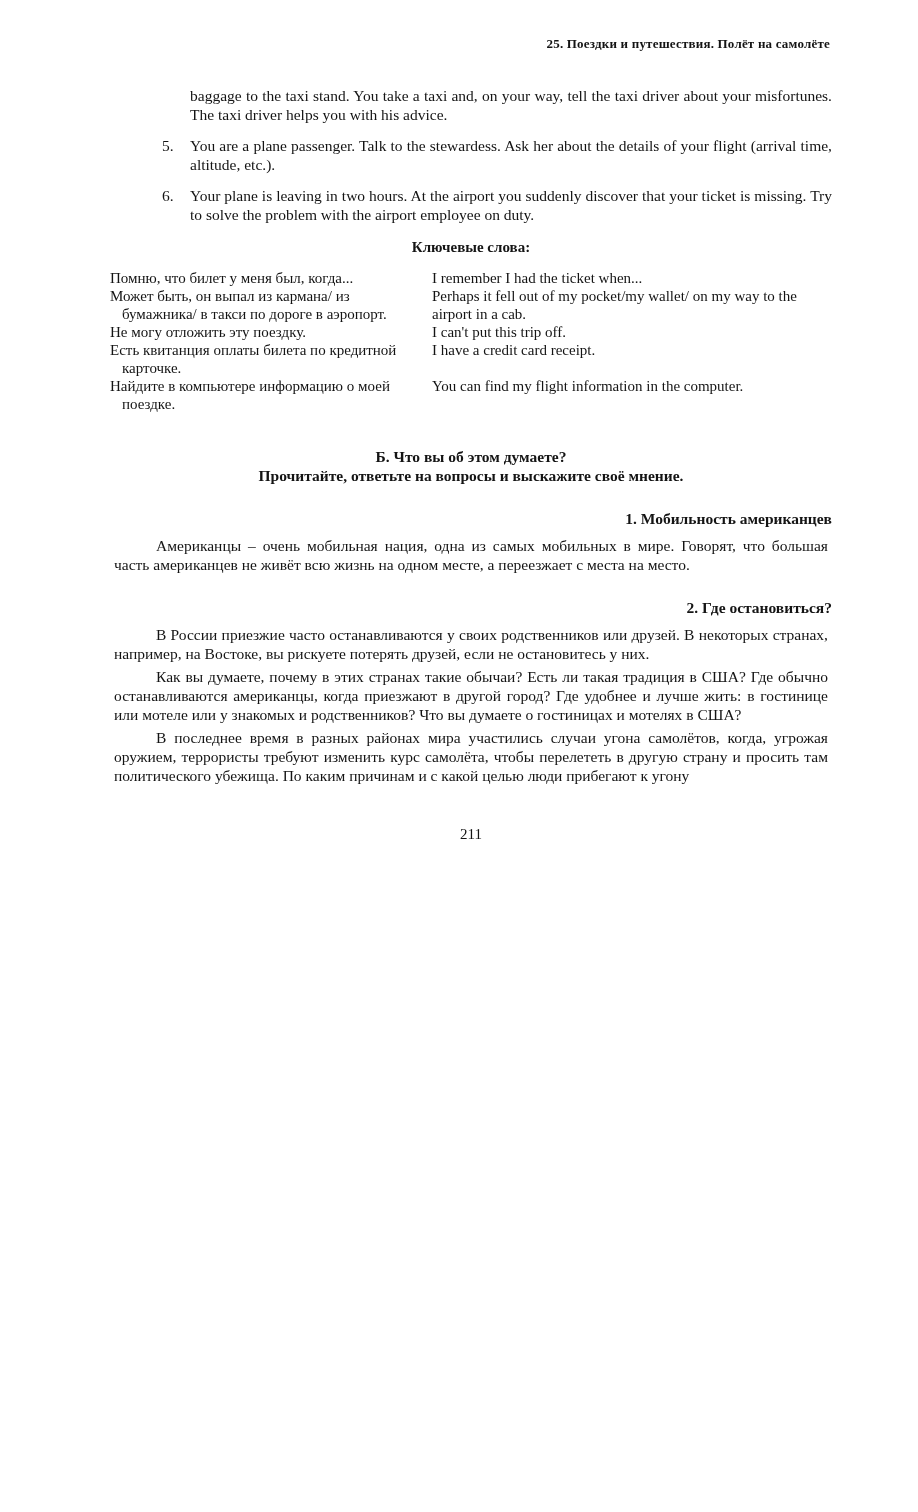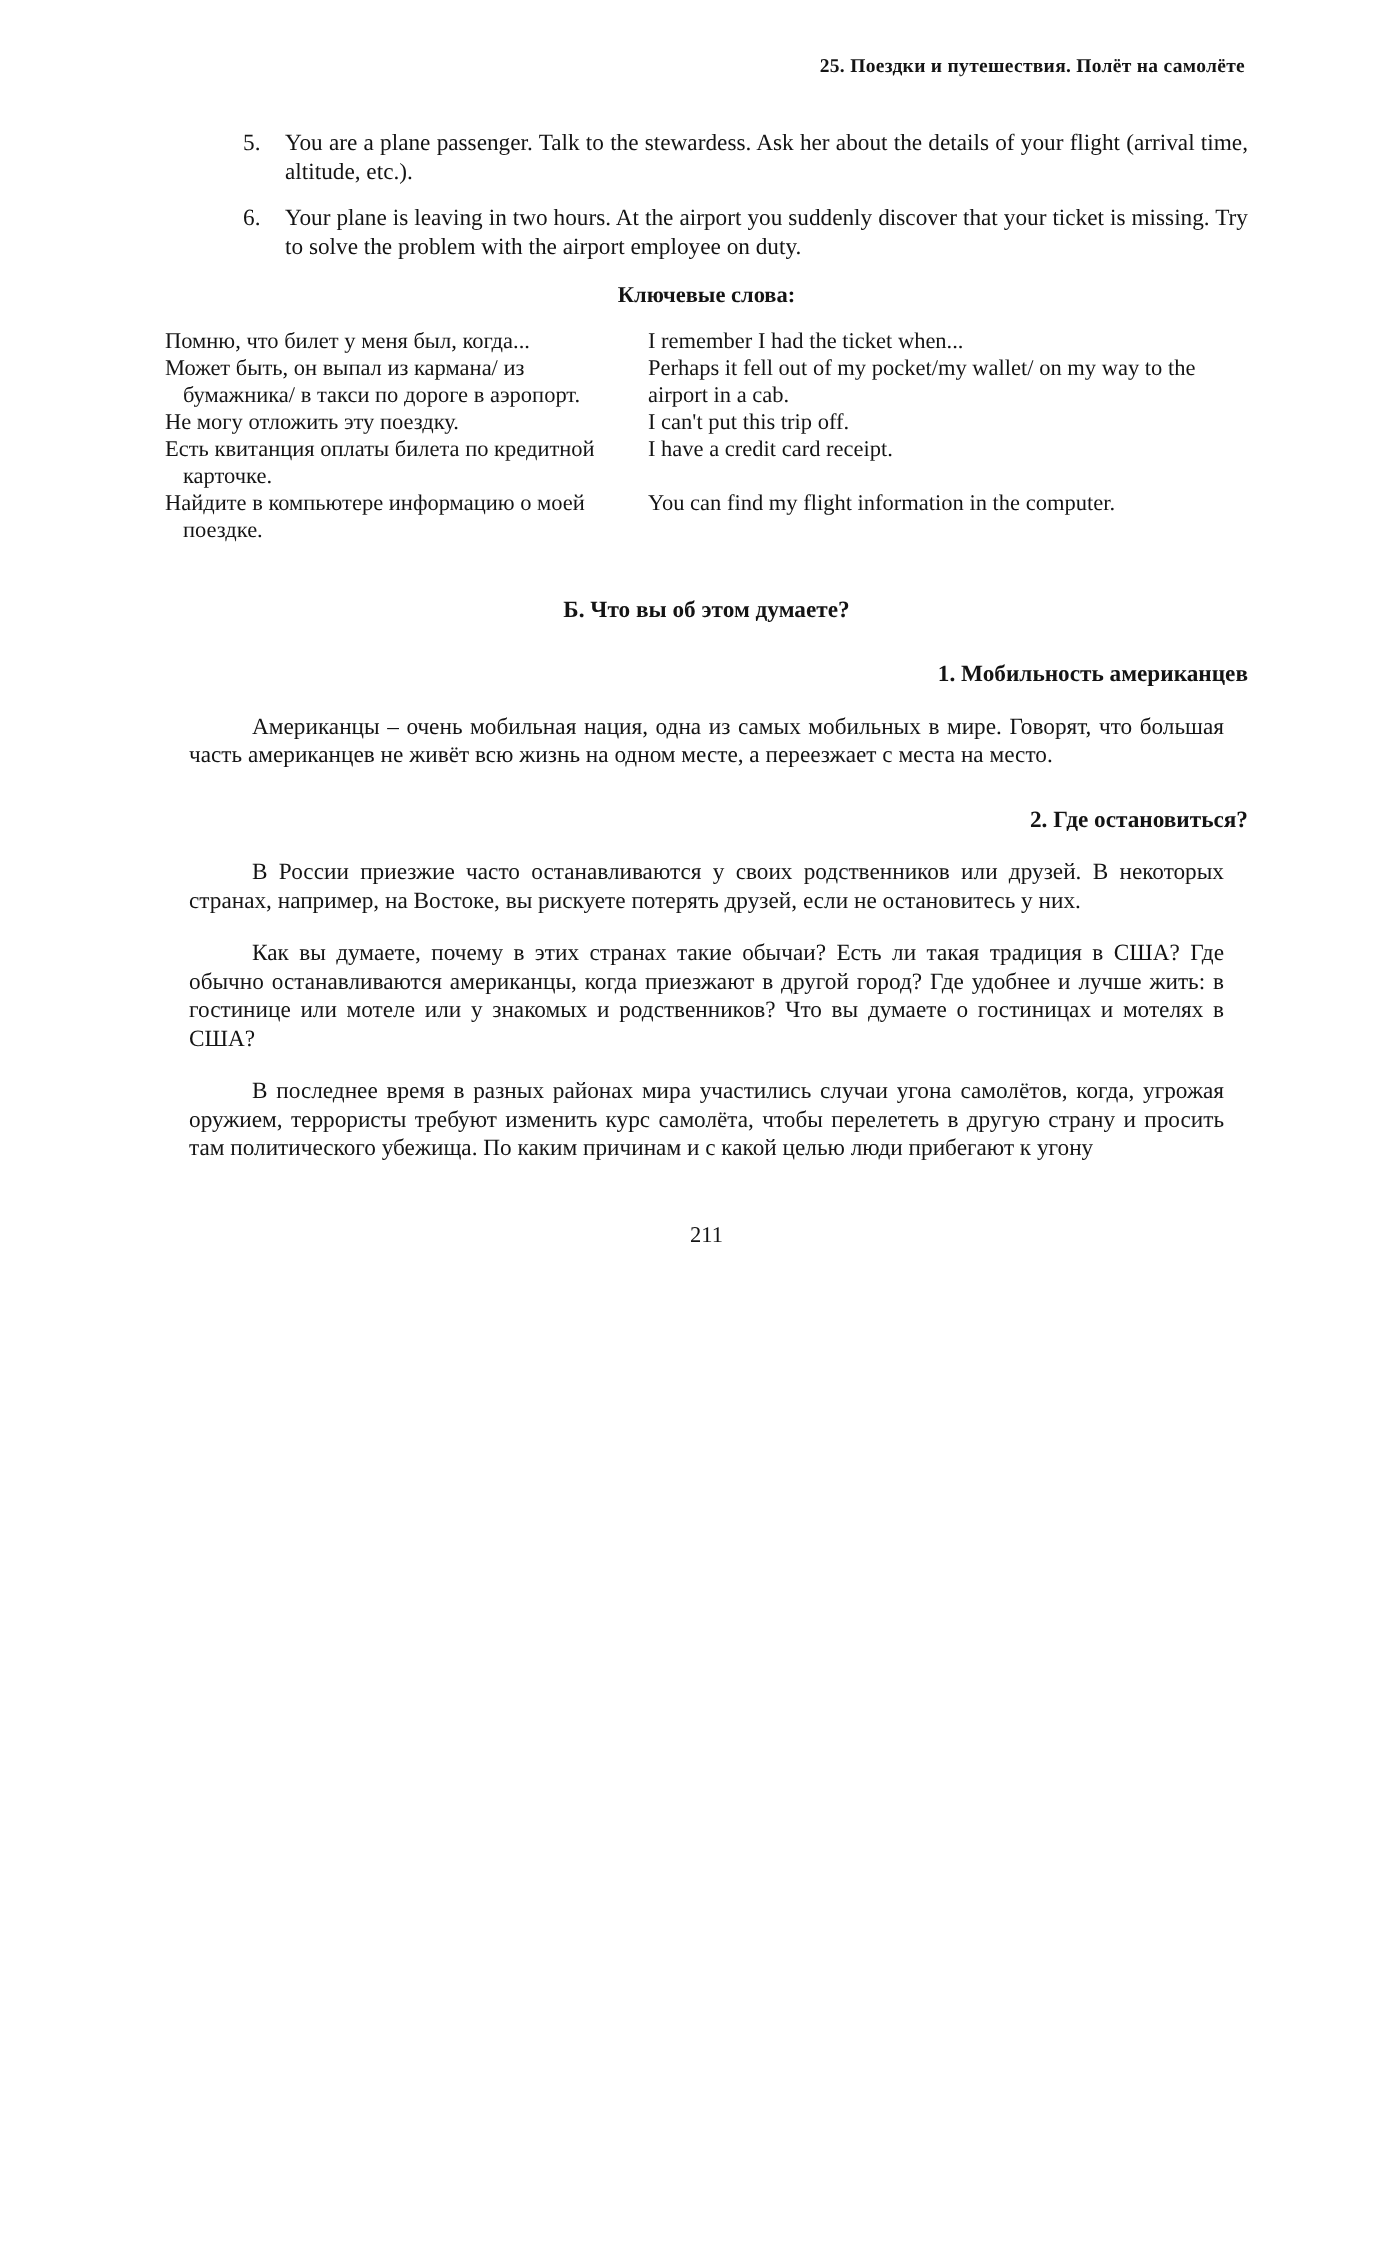--- a/index.html
+++ b/index.html
@@ -87,39 +87,40 @@
     font-size: 15.5px;
     font-weight: 700;
   }
   .topic-title {
     margin: 24px 0 8px;
     text-align: right;
     font-size: 15.5px;
     font-weight: 700;
   }
   .para {
-    margin: 16px;
+    margin: 4px;
     text-align: justify;
     text-indent: 42px;
   }
   .page-number {
     margin-top: 40px;
     text-align: center;
     font-size: 15px;
   }
 </style>
 </head>
 <body>
 
 <div class="page">
 
   <div class="running-header">25. Поездки и путешествия. Полёт на самолёте</div>
 
   <div class="content">
 
+    <p class="continuation">baggage to the taxi stand. You take a taxi and, on your way, tell the taxi driver about your misfortunes. The taxi driver helps you with his advice.</p>
 
     <div class="task-item">
       <span class="task-num">5.</span>
       <span class="task-text">You are a plane passenger. Talk to the stewardess. Ask her about the details of your flight (arrival time, altitude, etc.).</span>
     </div>
 
     <div class="task-item">
       <span class="task-num">6.</span>
       <span class="task-text">Your plane is leaving in two hours. At the airport you suddenly discover that your ticket is missing. Try to solve the problem with the airport employee on duty.</span>
     </div>
@@ -143,20 +144,21 @@
         <div class="kw-ru">Есть квитанция оплаты билета по кредитной карточке.</div>
         <div class="kw-en">I have a credit card receipt.</div>
       </div>
       <div class="kw-row">
         <div class="kw-ru">Найдите в компьютере информацию о моей поездке.</div>
         <div class="kw-en">You can find my flight information in the computer.</div>
       </div>
     </div>
 
     <h3 class="b-title">Б. Что вы об этом думаете?</h3>
+    <p class="b-subtitle">Прочитайте, ответьте на вопросы и выскажите своё мнение.</p>
 
     <h4 class="topic-title">1. Мобильность американцев</h4>
     <p class="para">Американцы – очень мобильная нация, одна из самых мобильных в мире. Говорят, что большая часть американцев не живёт всю жизнь на одном месте, а переезжает с места на место.</p>
 
     <h4 class="topic-title">2. Где остановиться?</h4>
     <p class="para">В России приезжие часто останавливаются у своих родственников или друзей. В некоторых странах, например, на Востоке, вы рискуете потерять друзей, если не остановитесь у них.</p>
     <p class="para">Как вы думаете, почему в этих странах такие обычаи? Есть ли такая традиция в США? Где обычно останавливаются американцы, когда приезжают в другой город? Где удобнее и лучше жить: в гостинице или мотеле или у знакомых и родственников? Что вы думаете о гостиницах и мотелях в США?</p>
 
     <p class="para">В последнее время в разных районах мира участились случаи угона самолётов, когда, угрожая оружием, террористы требуют изменить курс самолёта, чтобы перелететь в другую страну и просить там политического убежища. По каким причинам и с какой целью люди прибегают к угону</p>
 

